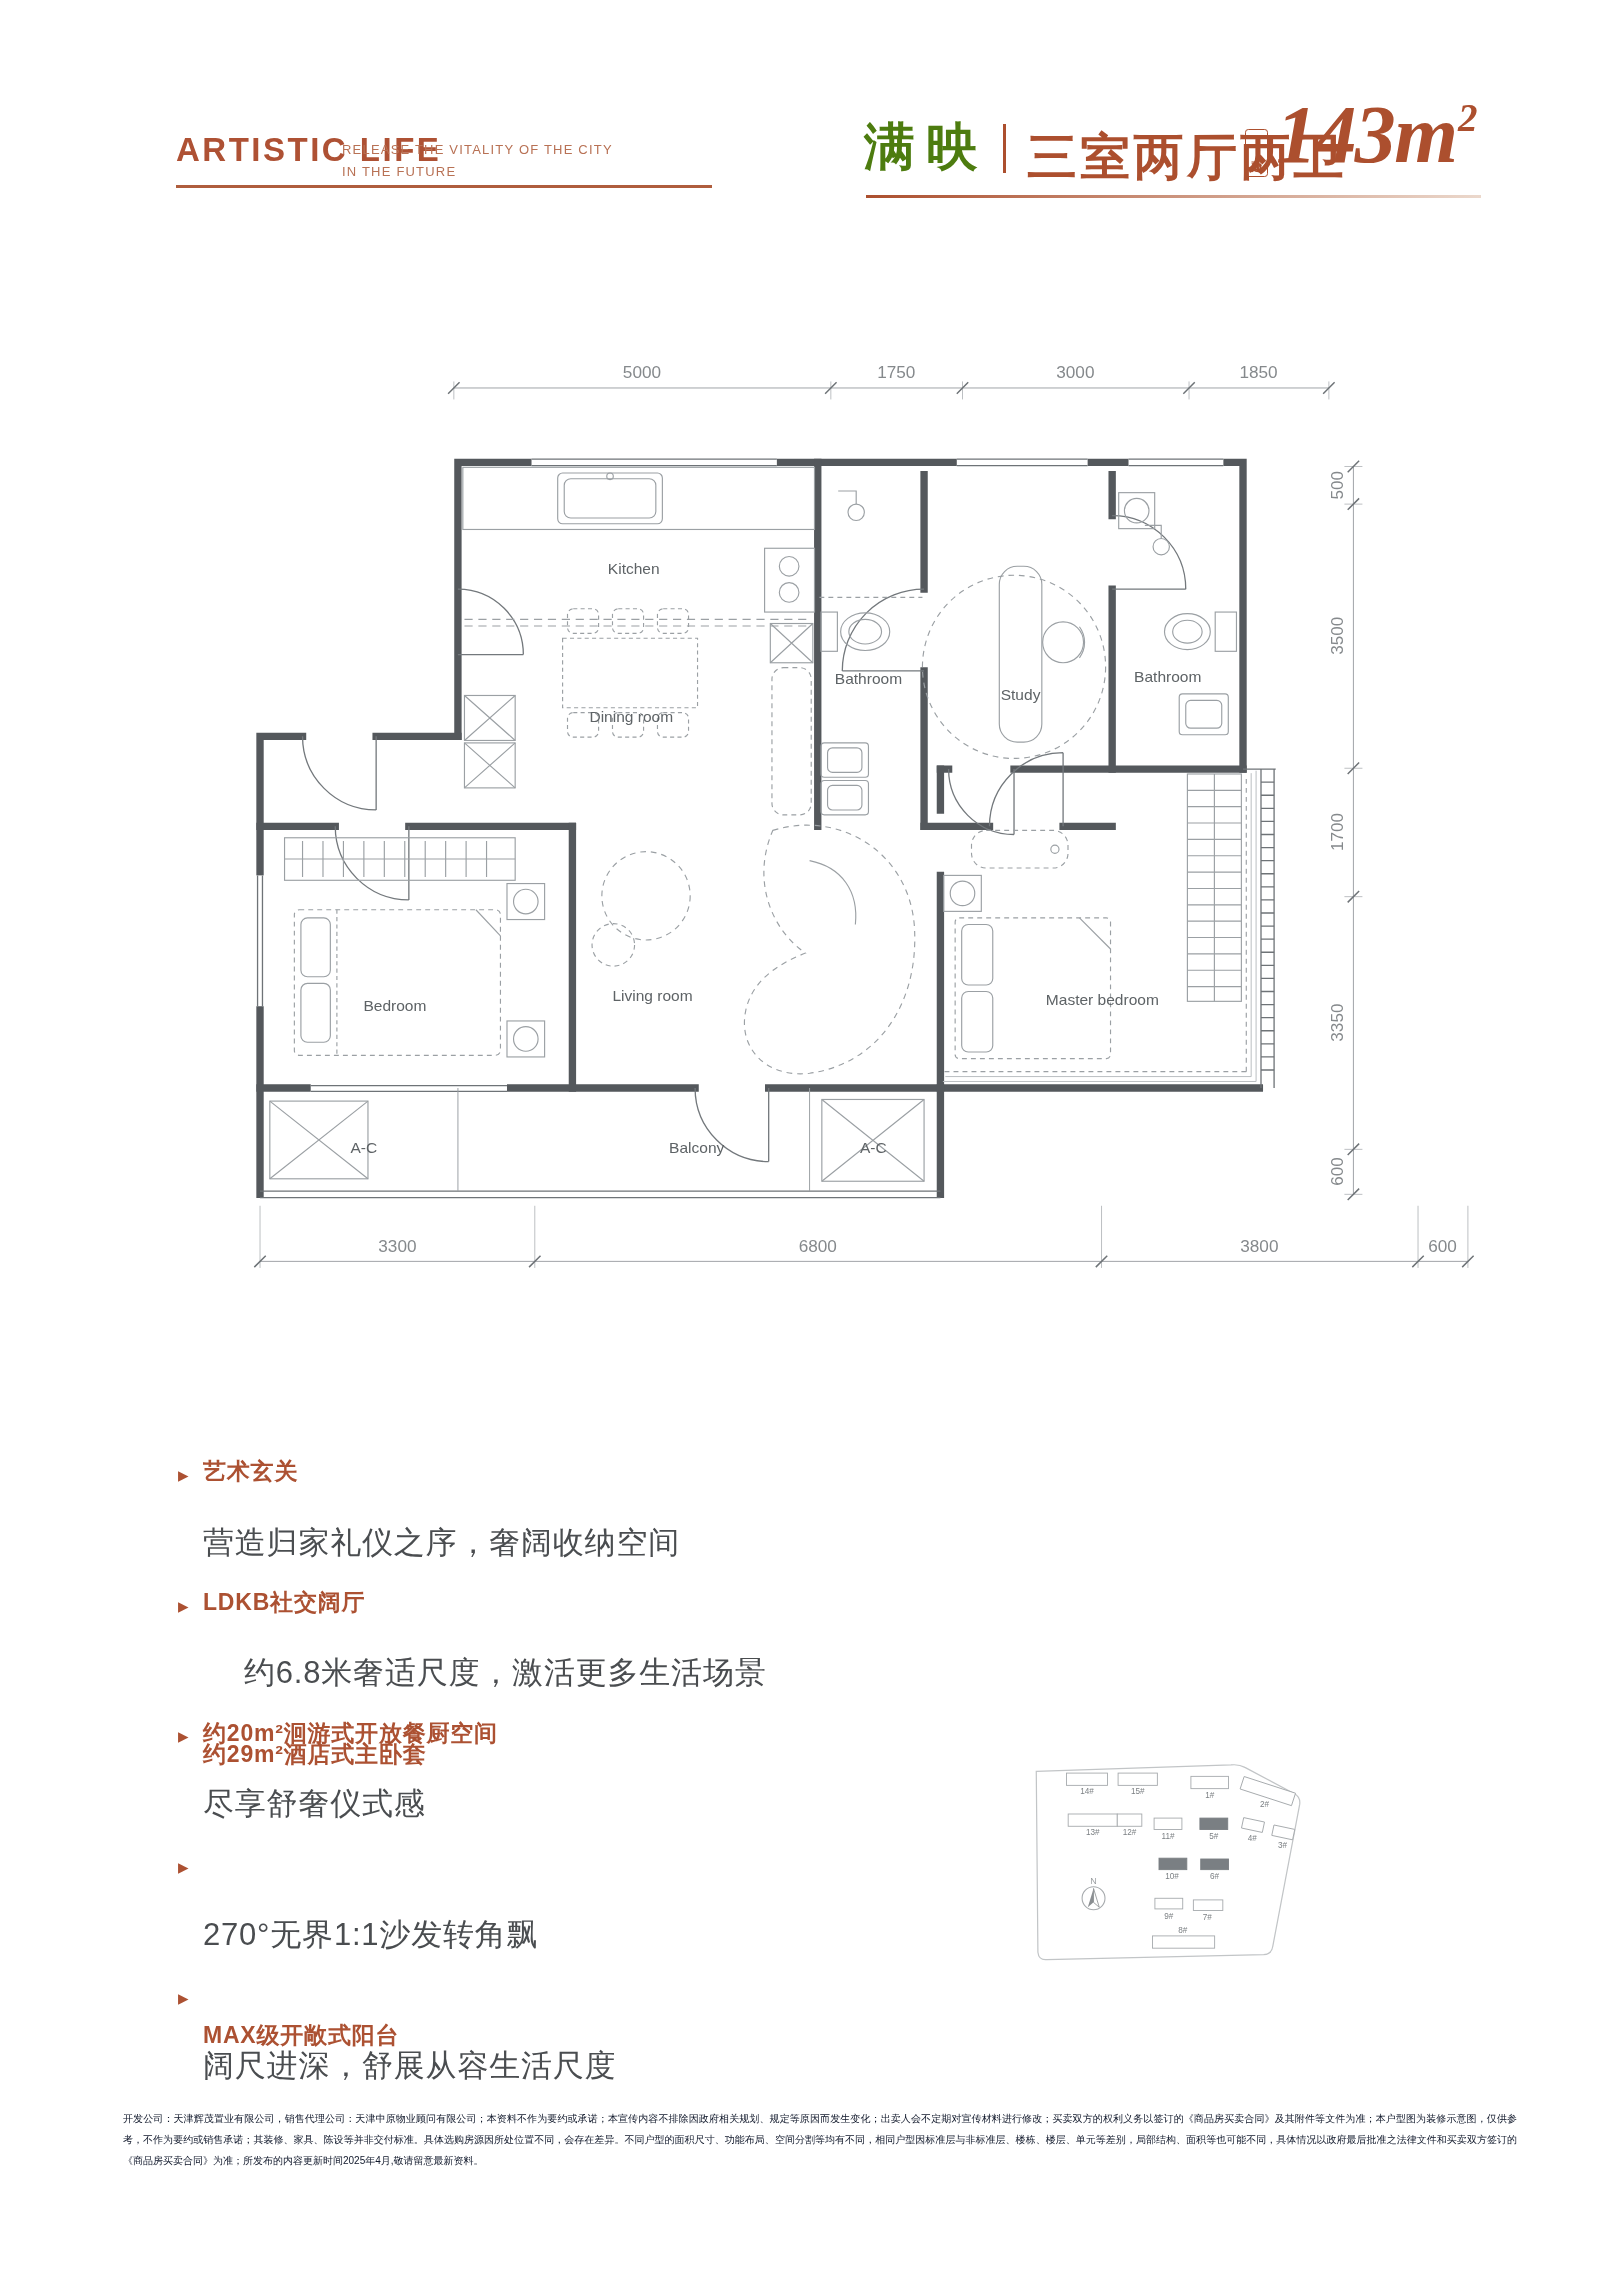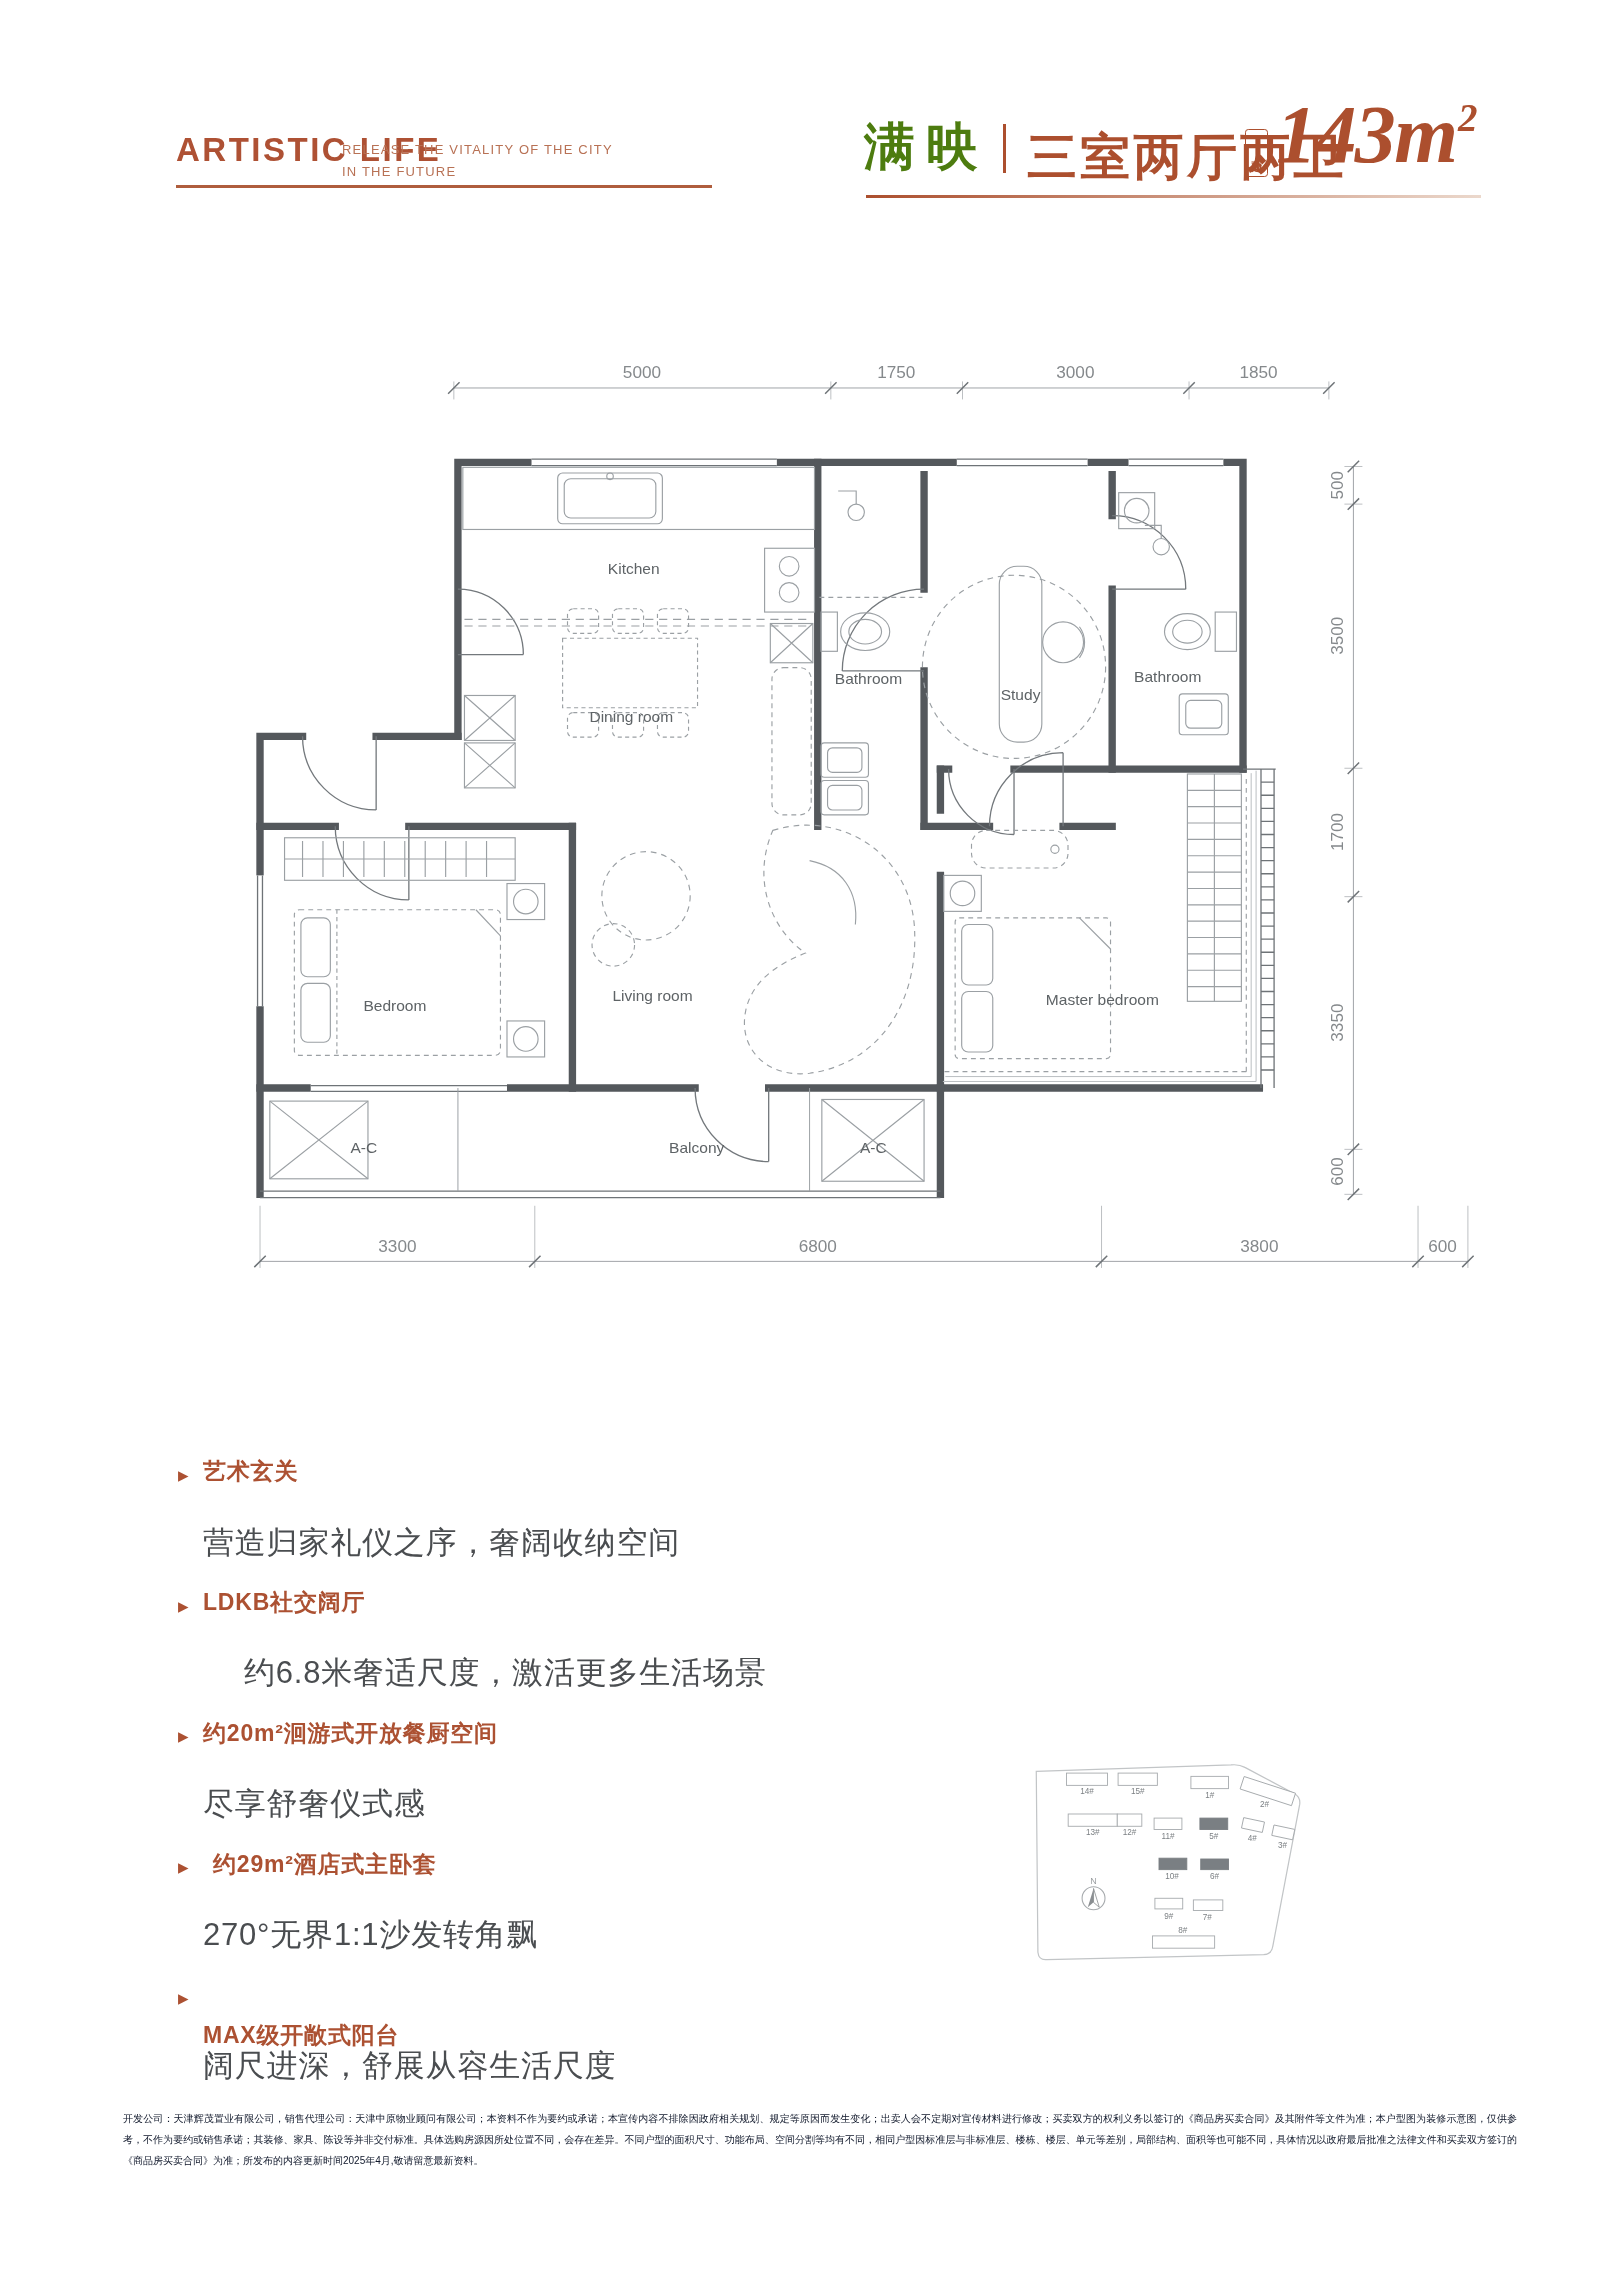--- a/index.html
+++ b/index.html
@@ -234,21 +234,21 @@
 
   <span class="abs bullet" style="left:178px;top:1594px;">▸</span>
   <div class="abs feature-title" style="left:203px;top:1587px;">LDKB社交阔厅</div>
   <div class="abs feature-desc" style="left:203px;top:1652px;margin-left:41px;">约6.8米奢适尺度，激活更多生活场景</div>
 
   <span class="abs bullet" style="left:178px;top:1724px;">▸</span>
   <div class="abs feature-title" style="left:203px;top:1718px;">约20m²洄游式开放餐厨空间</div>
   <div class="abs feature-desc" style="left:203px;top:1783px;">尽享舒奢仪式感</div>
 
   <span class="abs bullet" style="left:178px;top:1855px;">▸</span>
-  <div class="abs feature-title" style="left:203px;top:1849px;margin-left:10px;">约29m²酒店式主卧套</div>
+  <div class="abs feature-title" style="left:203px;top:1739px;">约29m²酒店式主卧套</div>
   <div class="abs feature-desc" style="left:203px;top:1914px;">270°无界1:1沙发转角飘</div>
 
   <span class="abs bullet" style="left:178px;top:1986px;">▸</span>
   <div class="abs feature-title" style="left:203px;top:1980px;margin-top:40px;">MAX级开敞式阳台</div>
   <div class="abs feature-desc" style="left:203px;top:2045px;">阔尺进深，舒展从容生活尺度</div>
 </div>
 
 <svg class="abs" style="left:1006px;top:1742px;" width="360" height="270" viewBox="0 0 440 330">
   <path d="M37,36 L275,28 Q285,27 292,31 L352,63 Q360,67 359,76 L326,250 Q325,259 315,260 L50,266 Q40,267 39,257 Z" fill="none" stroke="#C2C5C7" stroke-width="1.5"></path>
   <g stroke="#A6AAAD" fill="#FFFFFF" stroke-width="1.1">

